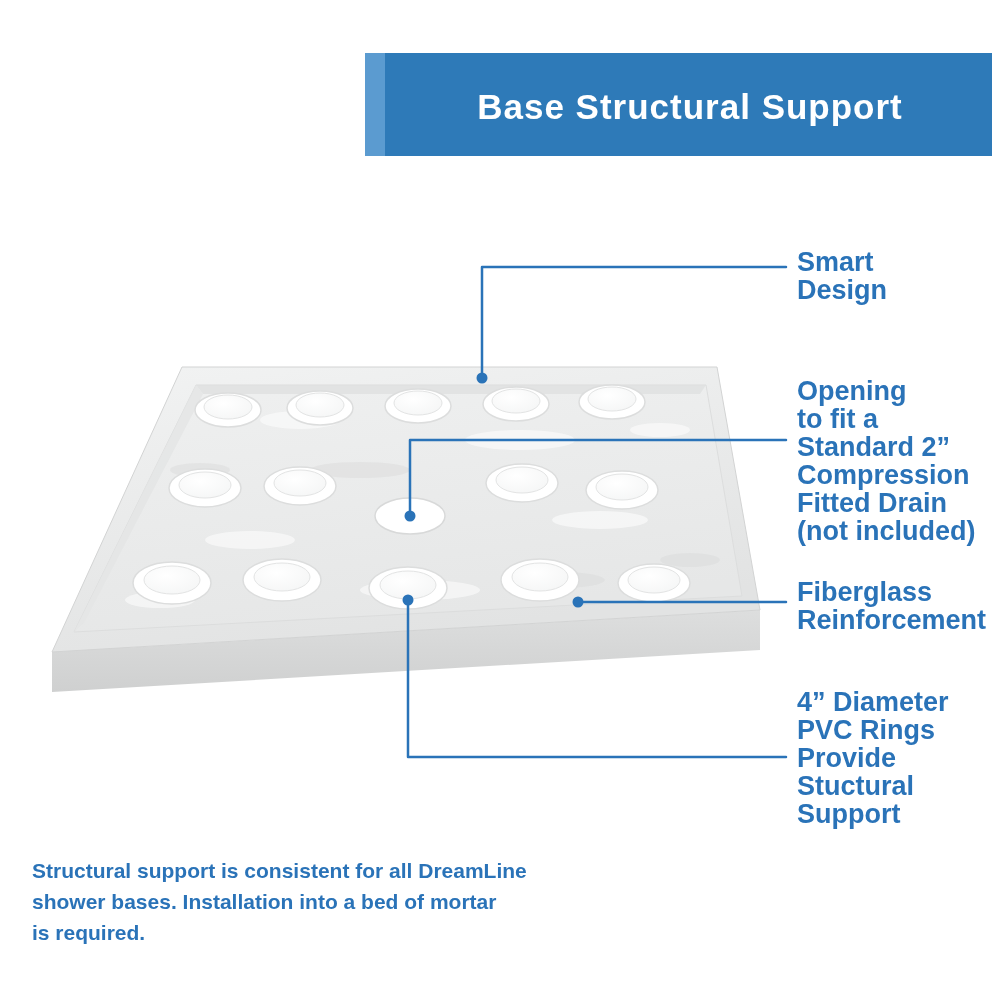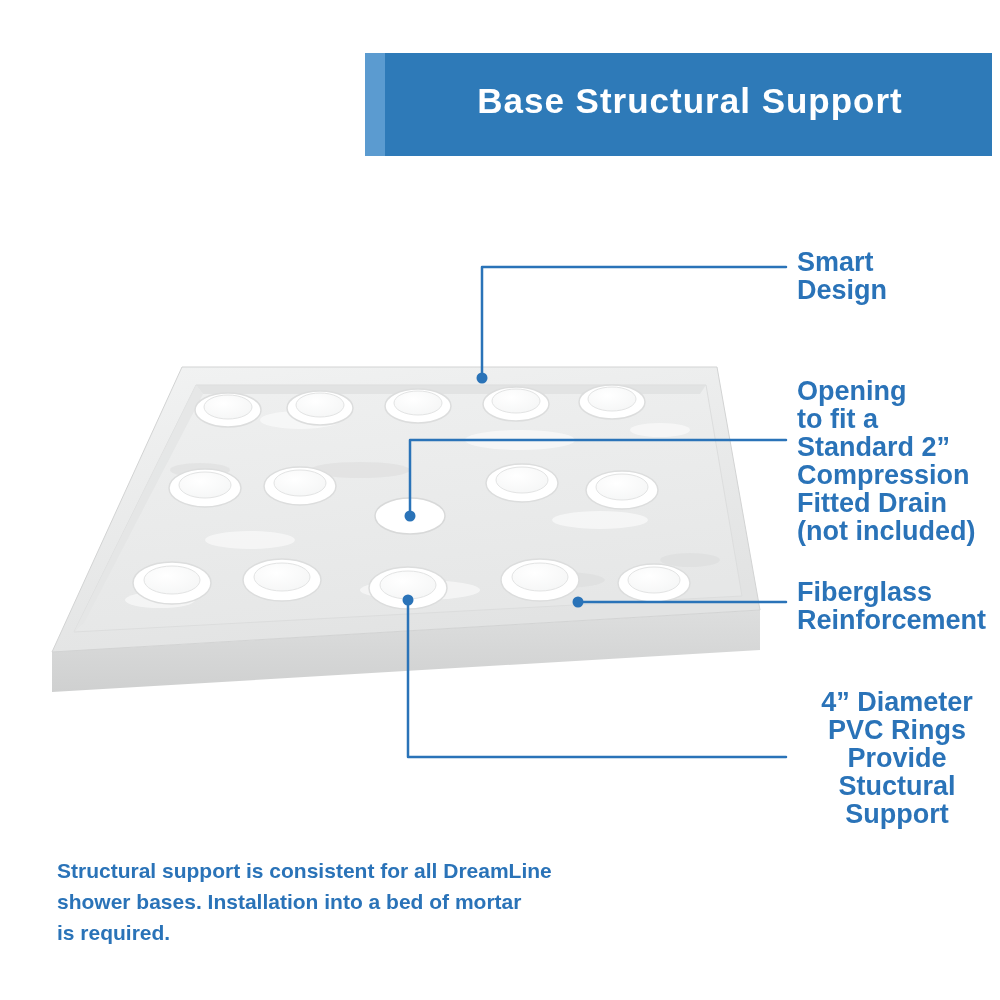--- a/index.html
+++ b/index.html
@@ -29,21 +29,21 @@
     position: absolute;
     left: 365px;
     top: 53px;
     width: 20px;
     height: 103px;
     background: #5b9bd0;
   }
   .header-title {
     position: absolute;
     left: 400px;
-    top: 49px;
+    top: 55px;
     width: 580px;
     height: 103px;
     display: flex;
     align-items: center;
     justify-content: center;
     color: #ffffff;
     font-size: 35px;
     font-weight: bold;
     letter-spacing: 1px;
     white-space: nowrap;
@@ -54,26 +54,26 @@
     position: absolute;
     font-size: 27px;
     font-weight: bold;
     line-height: 28px;
     color: #2a73b8;
     white-space: pre-line;
   }
   #callout-smart-design { left: 797px; top: 248px; width: 200px; }
   #callout-drain-opening { left: 797px; top: 377px; width: 200px; }
   #callout-fiberglass { left: 797px; top: 578px; width: 200px; }
-  #callout-pvc-rings { left: 797px; top: 688px; width: 200px; text-align: center; }
+  #callout-pvc-rings { left: 797px; top: 688px; width: 200px; }
 
   
   .footer-note {
     position: absolute;
-    left: 57px;
+    left: 32px;
     top: 855px;
     width: 660px;
     font-size: 21px;
     font-weight: bold;
     line-height: 31px;
     color: #2a73b8;
     white-space: pre-line;
   }
 
   

